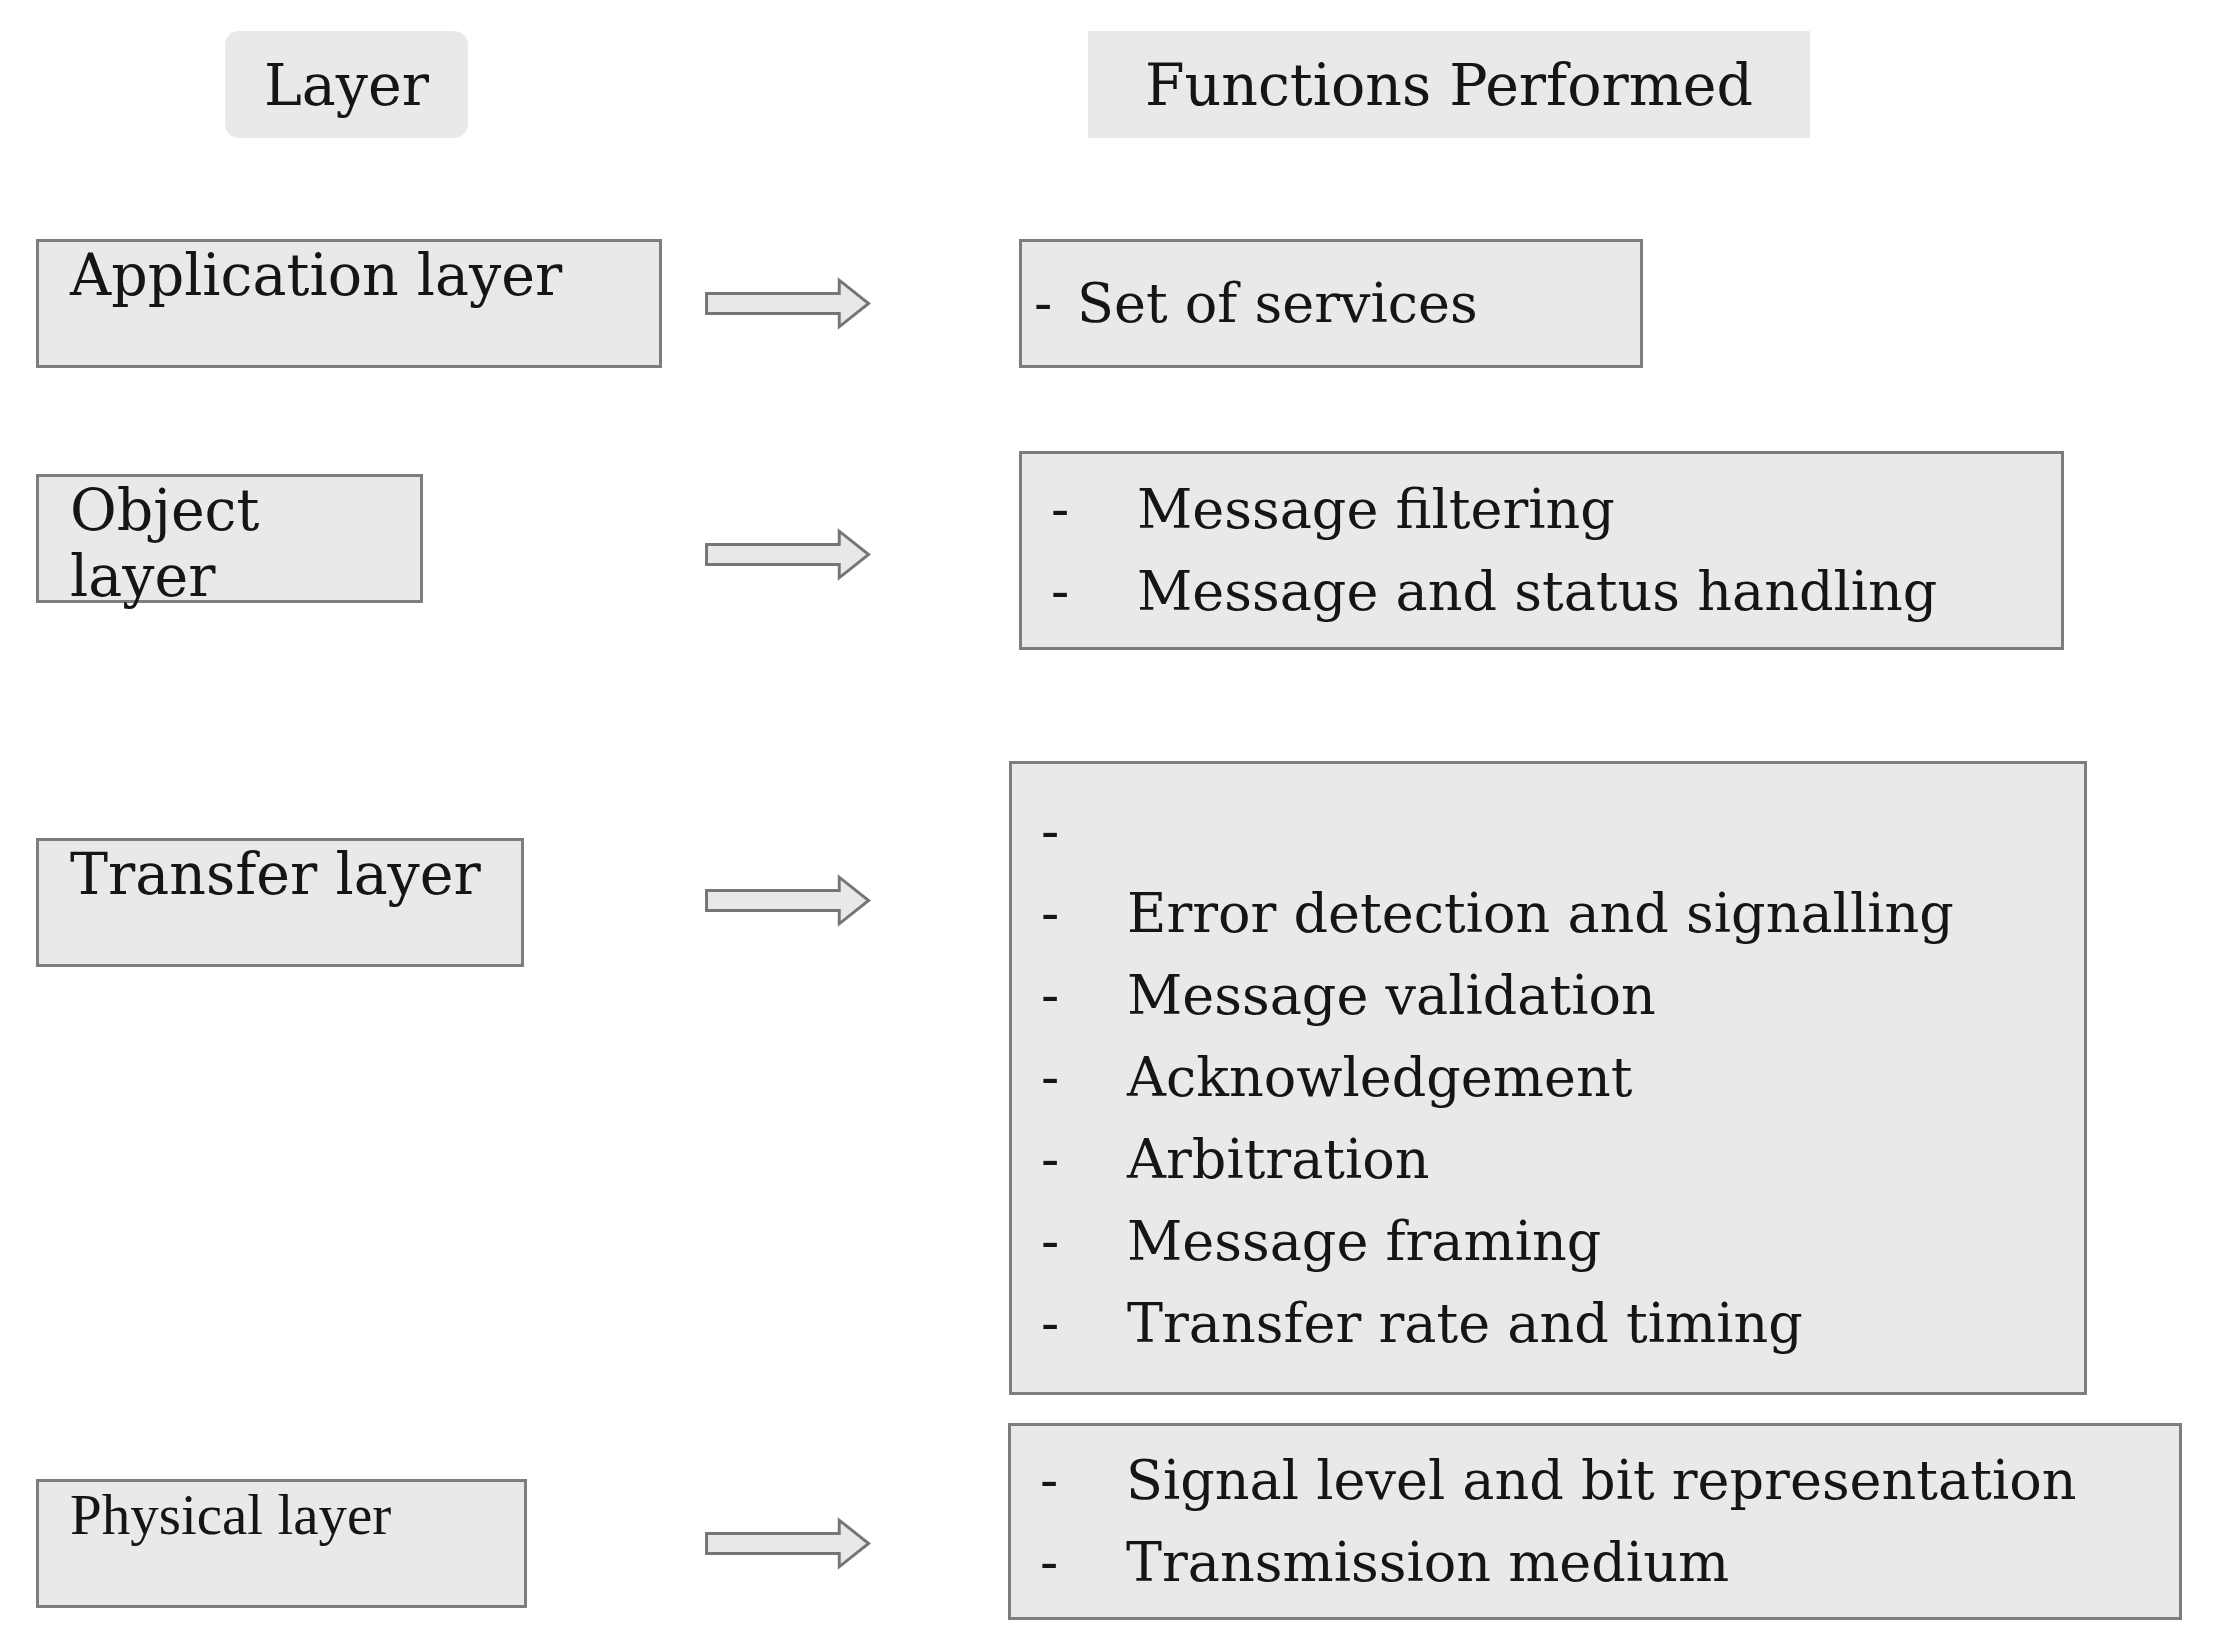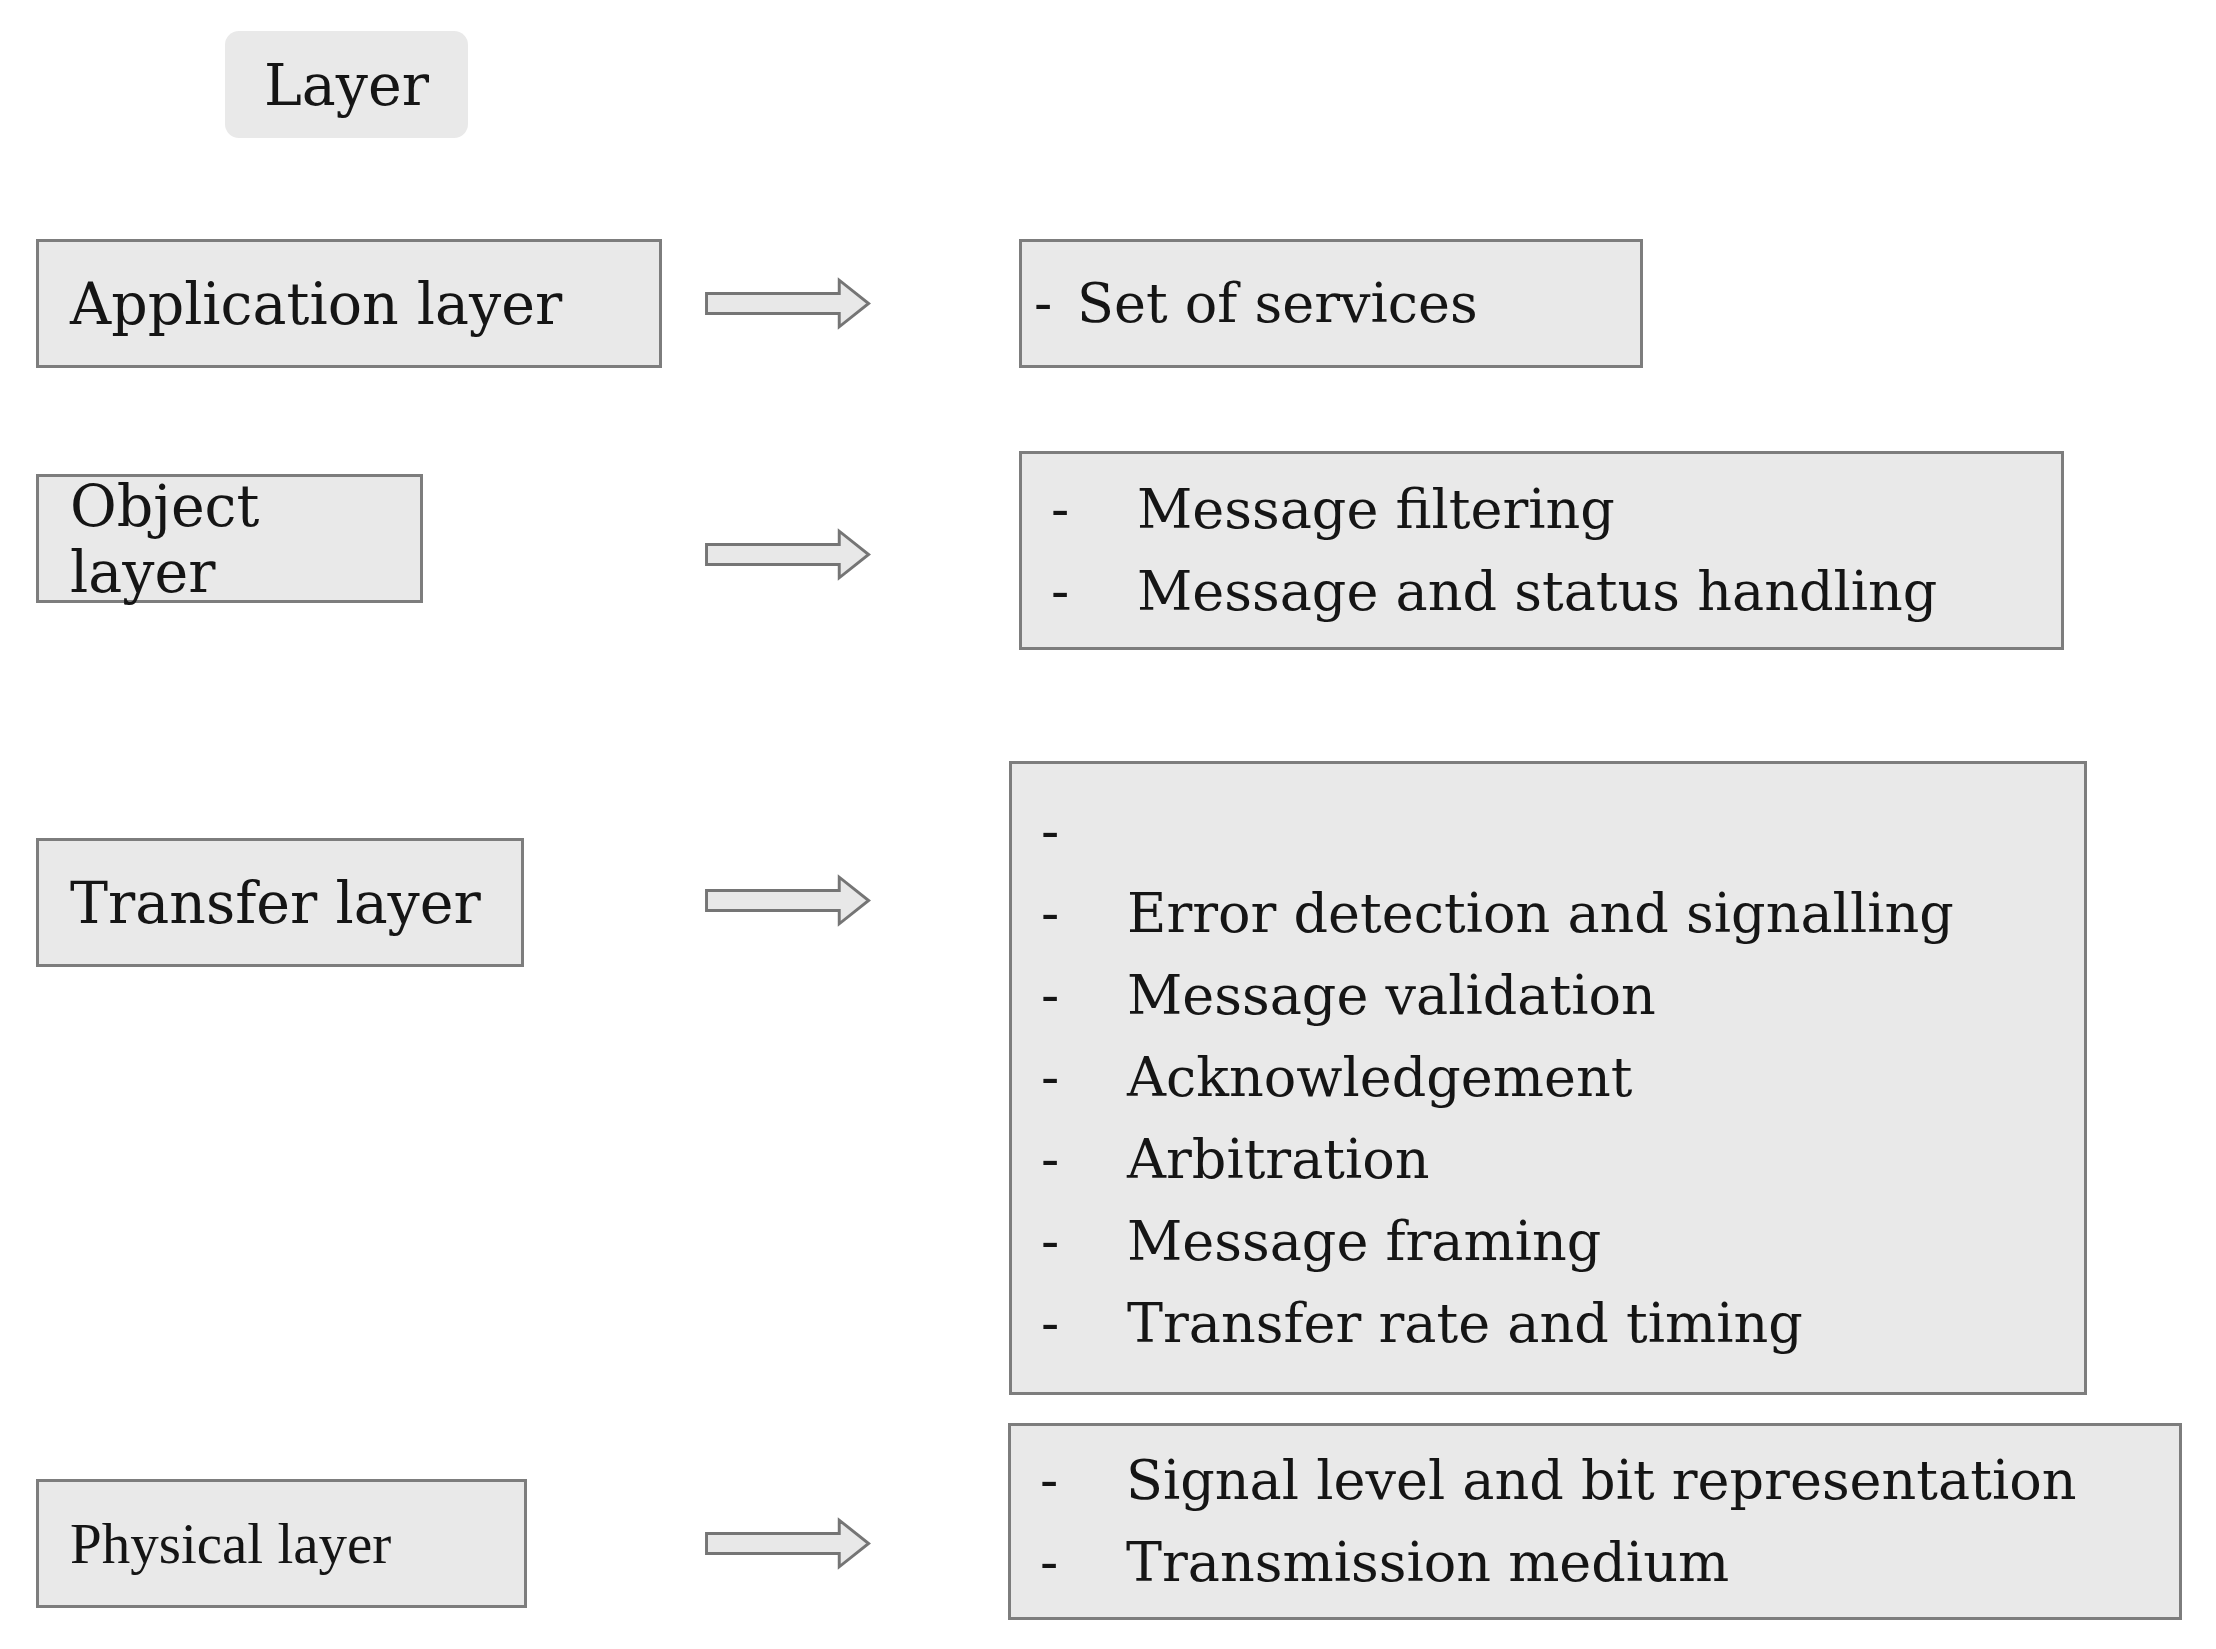--- a/index.html
+++ b/index.html
@@ -27,21 +27,21 @@
     font-size:57px;
   }
   .hdr-layer{left:225px;top:31px;width:243px;height:107px;border-radius:14px;}
   .hdr-fn{left:1088px;top:31px;width:722px;height:107px;}
   .box{
     position:absolute;
     background:var(--box-fill);
     border:3.4px solid var(--box-border);
   }
   .layerbox{
-    display:flex;align-items:center;
+    display:flex;align-items:flex-start;
     padding-left:31px;
     font-size:57px;
   }
   .b-app{left:36px;top:239px;width:626px;height:129px;}
   .b-obj{left:36px;top:474px;width:387px;height:129px;}
   .b-tra{left:36px;top:838px;width:488px;height:129px;}
   .b-phy{left:36px;top:1479px;width:491px;height:129px;font-family:Liberation Serif, serif;}
 
   .fnbox{
     display:flex;flex-direction:column;justify-content:center;
@@ -81,20 +81,23 @@
     stroke-linejoin:miter;
   }
 </style>
 </head>
 <body>
 
 <div class="canvas">
 
   <div class="hdr hdr-layer">
     <span>Layer</span>
+  </div>
+  <div class="hdr hdr-fn">
+    <span>Functions Performed</span>
   </div>
 
   <div class="box layerbox b-app">
     <span>Application layer</span>
   </div>
   <div class="arrow a1">
     <svg viewBox="0 0 200 66" preserveAspectRatio="none">
       <polygon points="3,21 161,21 161,5 196,33 161,61 161,45 3,45"></polygon>
     </svg>
   </div>

